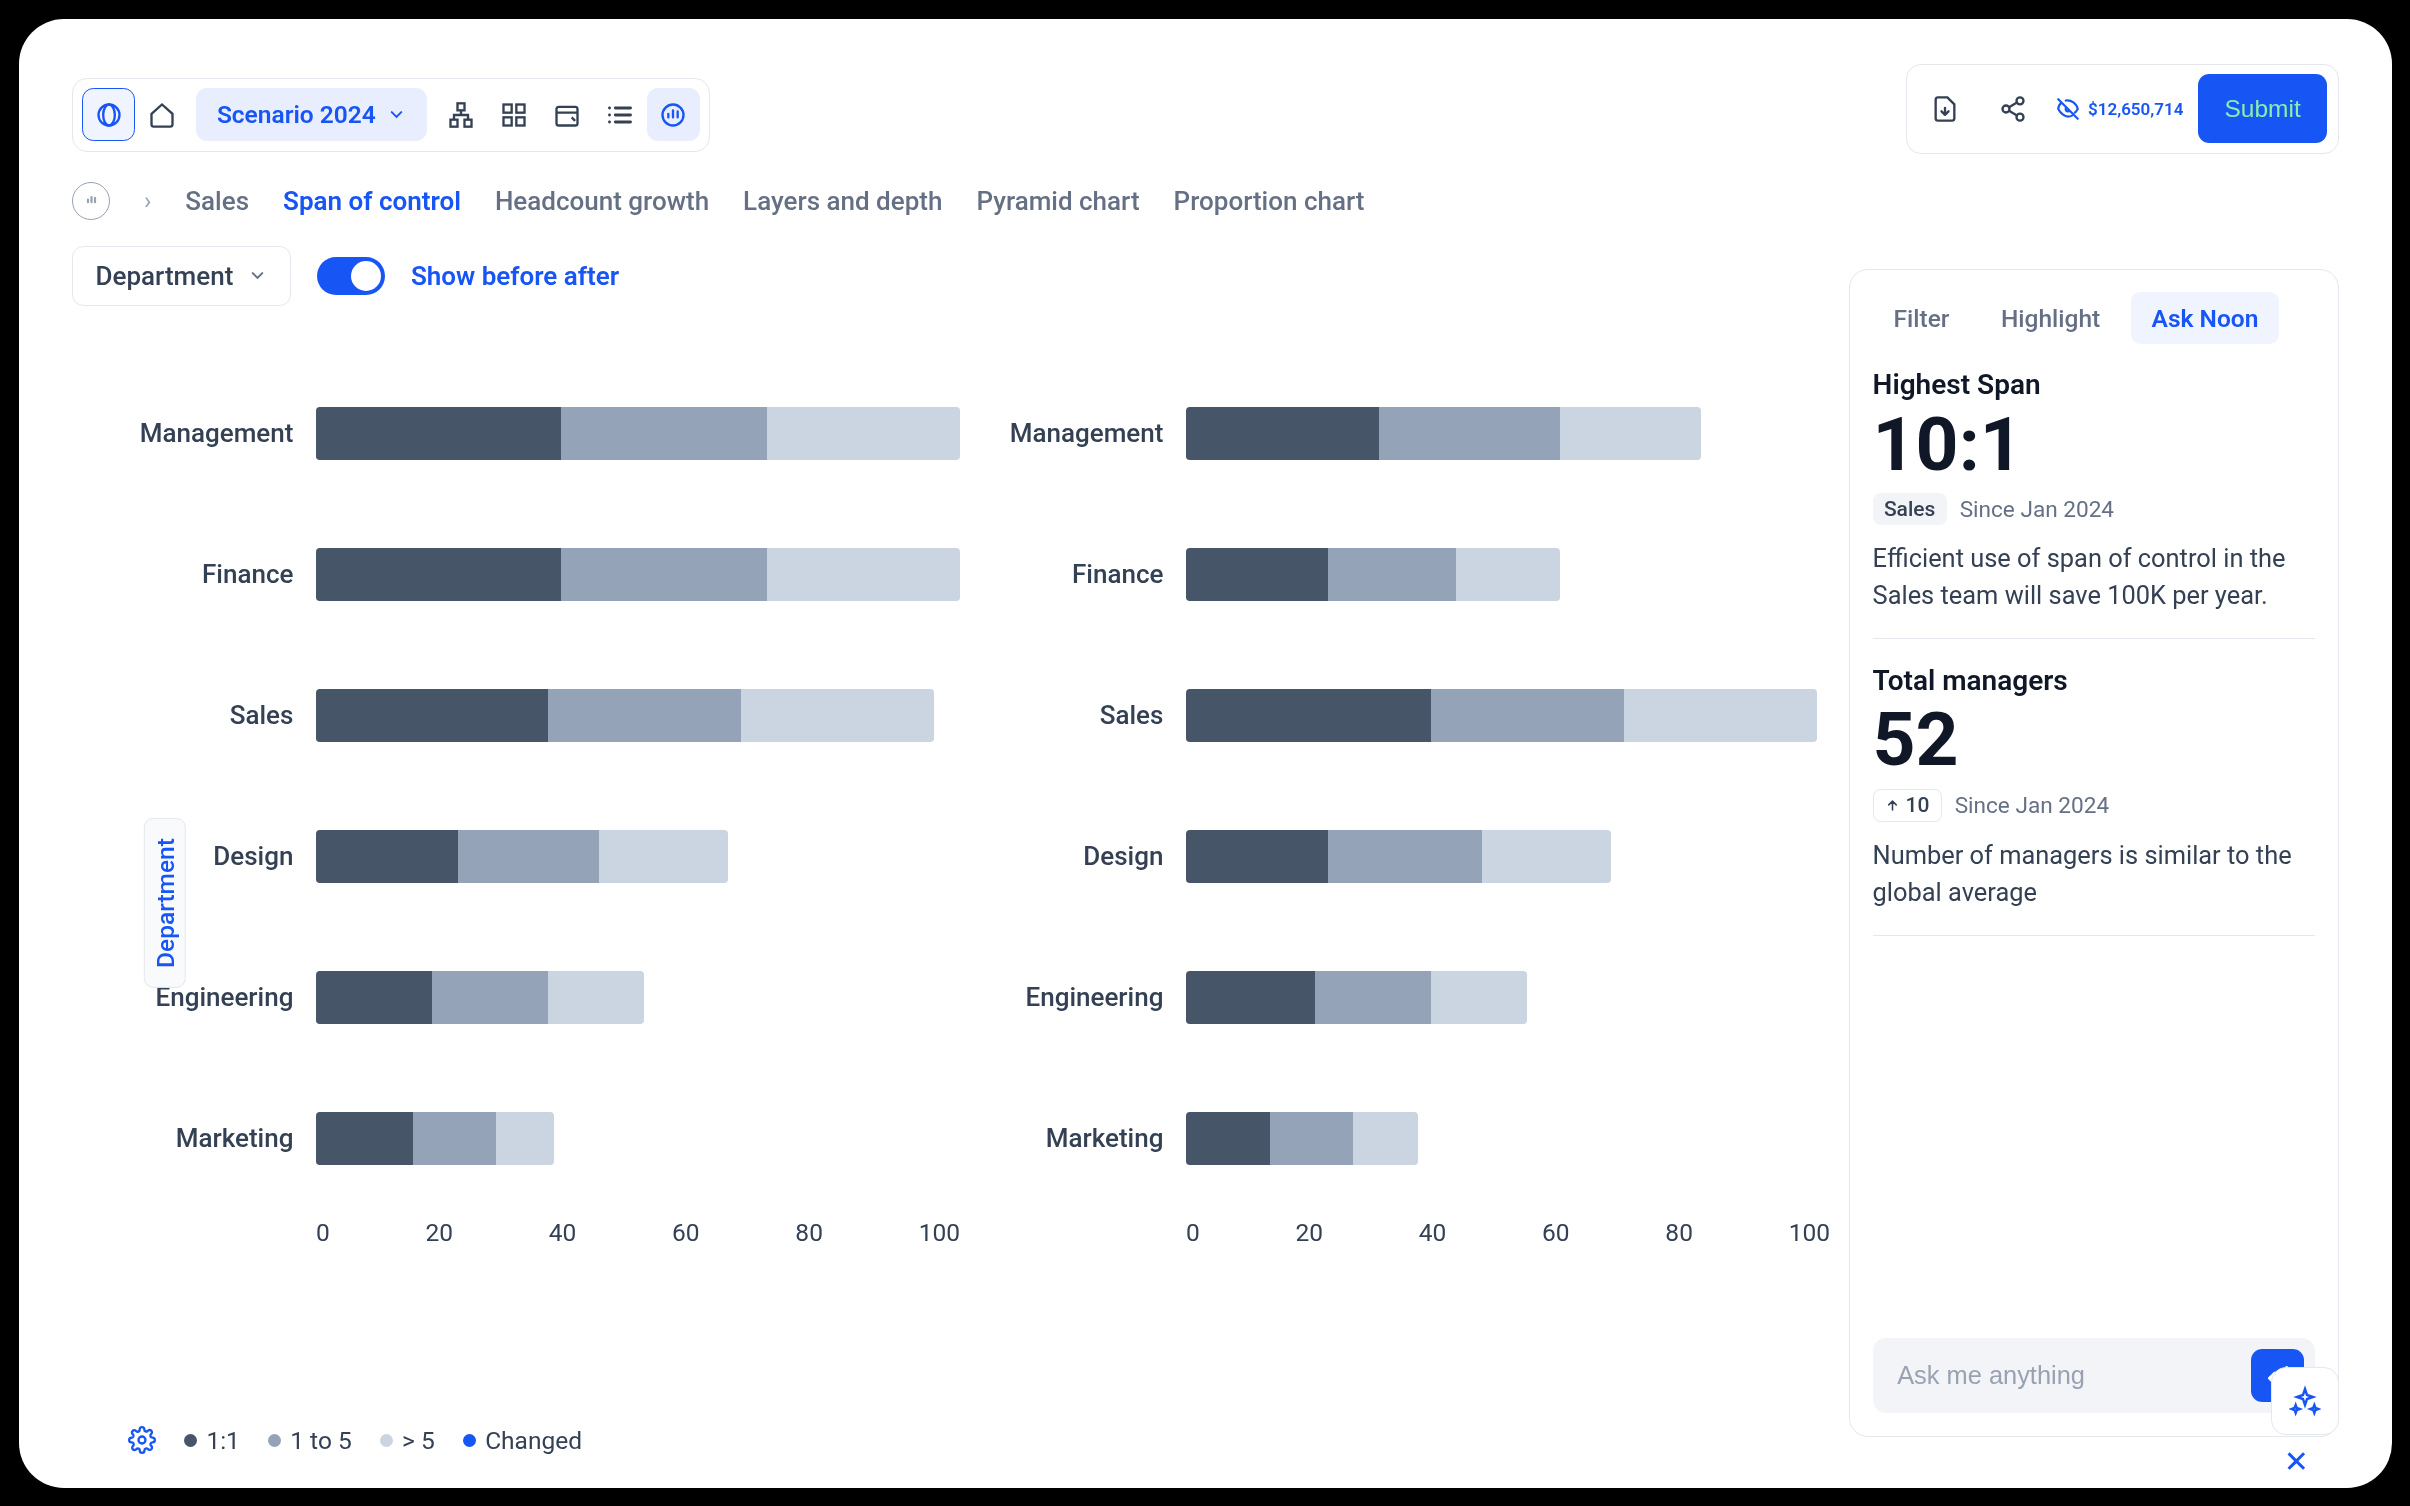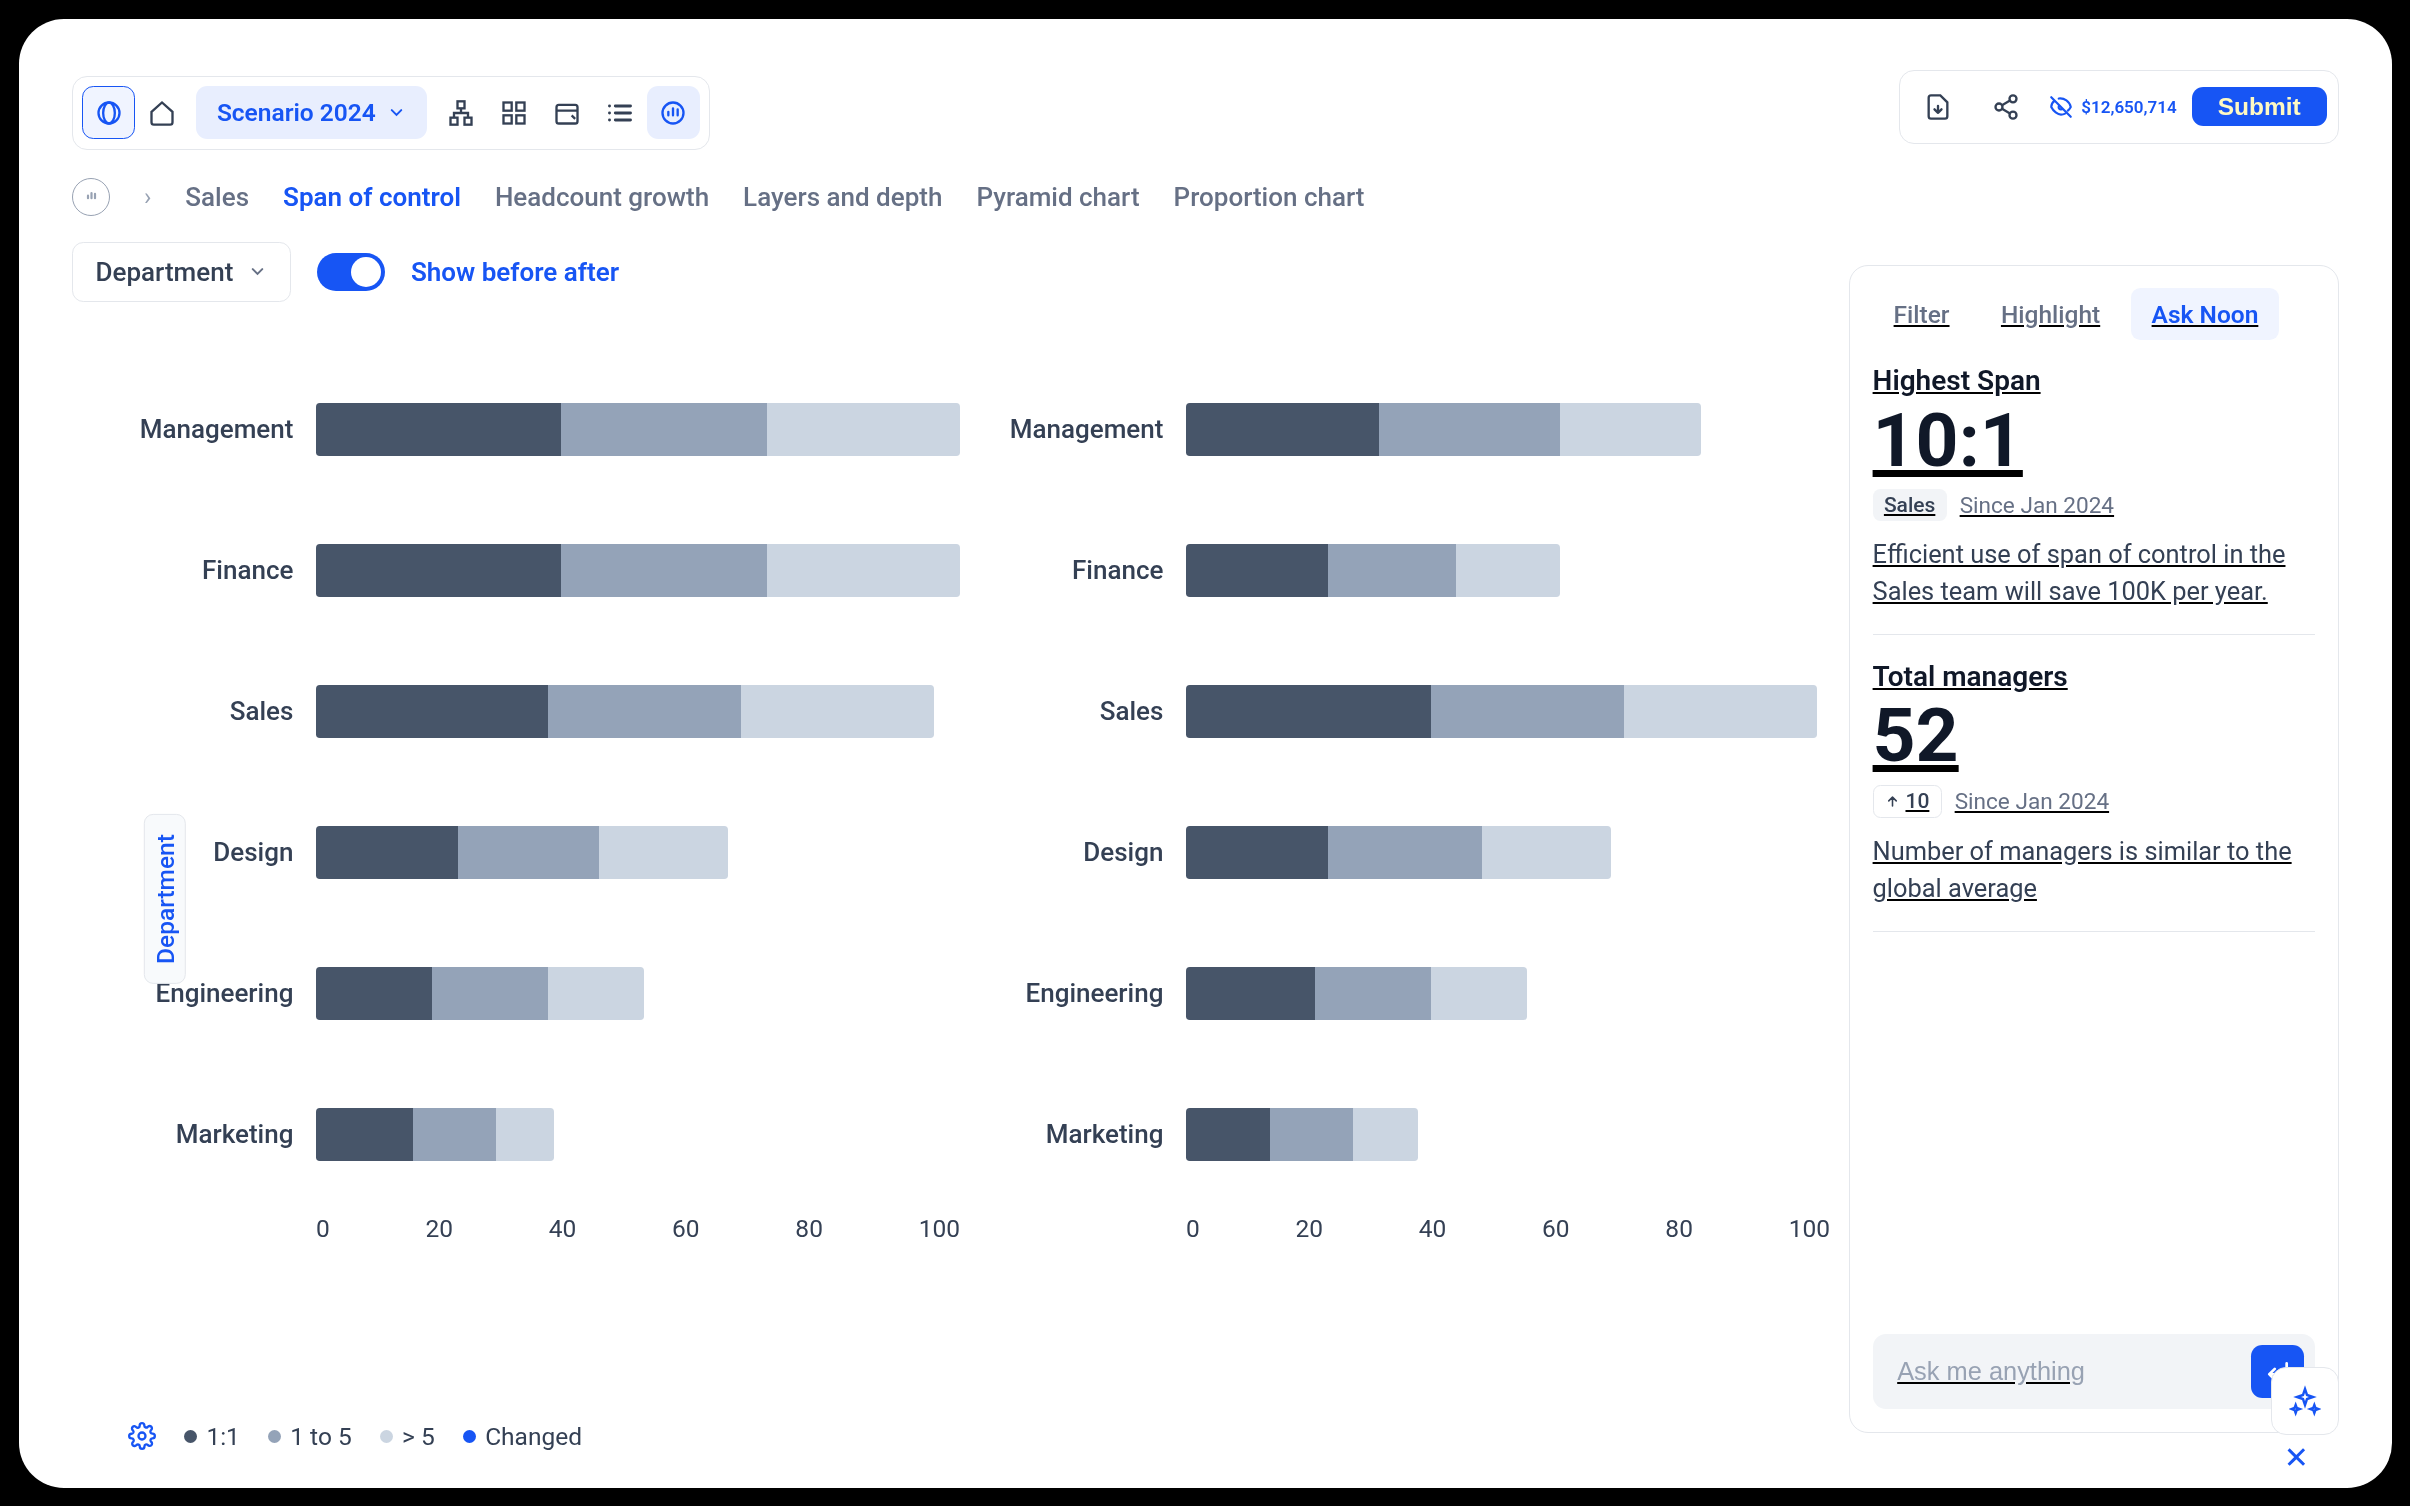--- a/index.html
+++ b/index.html
@@ -20,21 +20,21 @@
   .toolbar{display:flex;align-items:center;justify-content:space-between;width:100%;}
   .toolbar-left{display:flex;align-items:center;gap:0;background:#fff;border:0.9px solid var(--border);border-radius:15px;padding:9.4px;margin-top:12px;}
   .sq{width:53px;height:53px;border-radius:11.3px;display:flex;align-items:center;justify-content:center;cursor:pointer;}
   .sq.active{background:#F0F4FF;border:1.9px solid var(--blue);}
   .sq svg,.sq-ico svg{width:28px;height:28px;}
   .scenario-btn{display:flex;align-items:center;gap:11.3px;background:var(--blue-light);color:var(--blue);font-weight:600;font-size:24.5px;height:53px;padding:0 21px;border-radius:11.3px;margin:0 7.5px;cursor:pointer;}
   .sq-ico{width:53px;height:53px;border-radius:11.3px;display:flex;align-items:center;justify-content:center;color:#344054;cursor:pointer;}
   .sq-ico.active{background:var(--blue-light);color:var(--blue);}
   .toolbar-right{display:flex;align-items:center;gap:15px;background:#fff;border:0.9px solid var(--border);border-radius:15px;padding:9.4px 11.3px;}
   .price{display:flex;align-items:center;gap:7.5px;color:var(--blue);font-weight:600;font-size:17px;}
-  .submit-btn{background:var(--blue);color:#fef9c3;font-weight:700;font-size:24.5px;border:none;border-radius:11.3px;height:39px;padding:0 26px;cursor:pointer;}
+  .submit-btn{background:var(--blue);color:#86efac;font-weight:400;font-size:24.5px;border:none;border-radius:11.3px;height:69px;padding:0 26px;cursor:pointer;}
 
   .nav-row{display:flex;align-items:center;gap:34px;margin-top:28px;}
   .nav-circle{width:38px;height:38px;border:1.9px solid #98A2B3;border-radius:50%;display:flex;align-items:center;justify-content:center;color:#98A2B3;}
   .nav-chevron{color:#98A2B3;font-size:24.5px;}
   .nav-item{font-size:26px;color:var(--muted);font-weight:500;cursor:pointer;}
   .nav-item.active{color:var(--blue);font-weight:600;}
 
   .controls-row{display:flex;align-items:center;gap:26px;margin-top:26px;}
   .dept-dd{display:flex;align-items:center;gap:15px;border:0.9px solid var(--border);border-radius:11.3px;height:60px;padding:0 22.6px;font-size:26px;color:#344054;font-weight:500;cursor:pointer;background:#fff;}
   .toggle{width:68px;height:38px;background:var(--blue);border-radius:38px;position:relative;cursor:pointer;}
@@ -55,21 +55,21 @@
   .seg.light{background:var(--bar-light);}
   .x-axis{display:flex;margin-top:9.4px;}
   .x-axis .spacer{width:188px;}
   .x-ticks{flex:1;display:flex;justify-content:space-between;font-size:24.5px;color:#344054;}
 
   .legend{position:absolute;left:56px;bottom:-19px;display:flex;align-items:center;gap:28px;font-size:24.5px;color:#344054;}
   .legend .gear{color:var(--blue);}
   .lg-item{display:flex;align-items:center;gap:9.4px;}
   .dot{width:13px;height:13px;border-radius:50%;}
 
-  .side-panel{width:490px;background:#fff;border:0.9px solid var(--border);border-radius:19px;padding:22.6px;display:flex;flex-direction:column;position:relative;margin-left:19px;height:1168px;margin-top:-56px;text-decoration:underline;}
+  .side-panel{width:490px;background:#fff;border:0.9px solid var(--border);border-radius:19px;padding:22.6px;display:flex;flex-direction:column;position:relative;margin-left:19px;height:1168px;margin-top:-56px;}
   .sp-tabs{display:flex;gap:9.4px;justify-content:flex-start;}
   .sp-tab{font-size:24.5px;color:var(--muted);font-weight:500;padding:11.3px 21px;border-radius:9.4px;cursor:pointer;}
   .sp-tab.active{background:#F0F4FF;color:var(--blue);font-weight:600;}
   .insight{border-bottom:0.9px solid var(--border);padding:24.5px 0;}
   .insight h3{margin:0 0 5.6px 0;font-size:28px;font-weight:600;color:var(--text);}
   .insight .big{font-size:75px;font-weight:700;color:var(--text);line-height:1;margin:3.8px 0 11.3px 0;}
   .insight .meta{display:flex;align-items:center;gap:13px;font-size:22.6px;color:var(--muted);margin-bottom:15px;}
   .badge{background:#F2F4F7;color:#344054;font-size:21px;padding:3.8px 11.3px;border-radius:7.5px;font-weight:500;}
   .arrow-badge{display:flex;align-items:center;gap:5.6px;background:#fff;border:0.9px solid var(--border);color:#344054;font-size:21px;padding:3.8px 11.3px;border-radius:7.5px;font-weight:500;}
   .insight p{margin:0;font-size:25.4px;color:#344054;line-height:1.45;}

